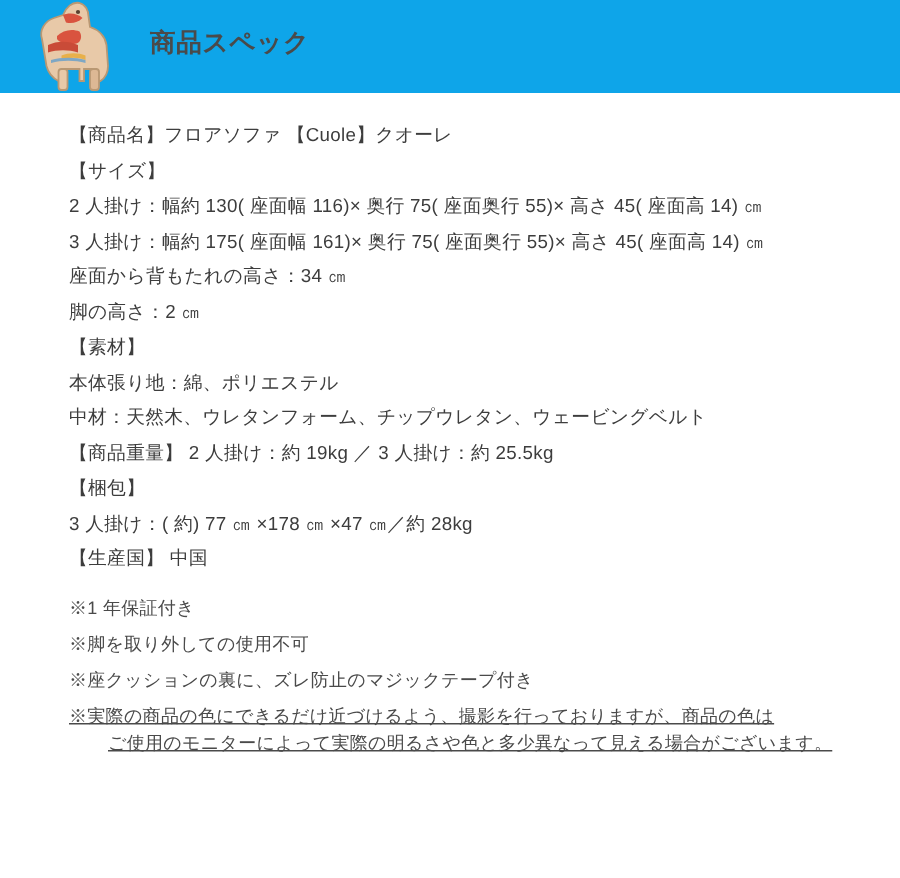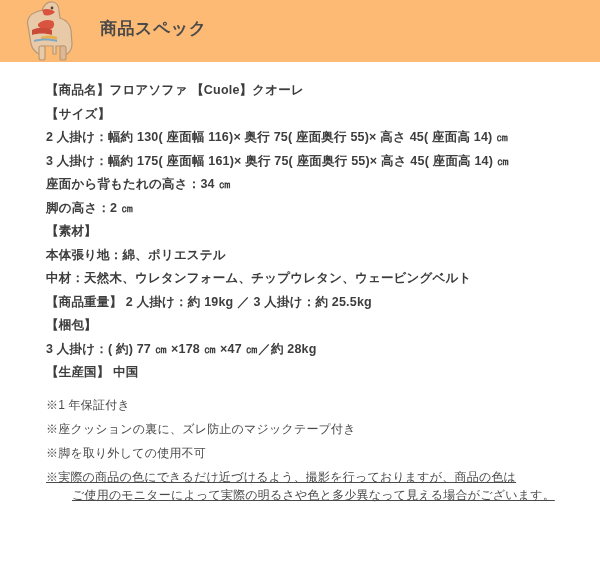--- a/index.html
+++ b/index.html
@@ -17,21 +17,21 @@
   .page {
     position: relative;
     width: 600px;
     height: 585px;
   }
 
   
   .header {
     position: relative;
     height: 62px;
-    background: #fdba74;
+    background: #0ea5e9;
     display: flex;
     align-items: center;
   }
   .header-title {
     position: absolute;
     left: 100px;
     top: 17px;
     font-size: 17px;
     font-weight: bold;
     color: #4a4a4a;
@@ -53,21 +53,21 @@
     padding: 22px 26px 0 46px;
     font-size: 12.5px;
     line-height: 1.0;
     color: #3d3d3d;
   }
   .spec-line {
     margin: 0 0 11px 0;
     white-space: nowrap;
     letter-spacing: 0.2px;
   }
-  .spec-line.bold { font-weight: bold; }
+  .spec-line.bold { font-weight: normal; }
 
   .notes {
     margin-top: 20px;
   }
   .note-line {
     margin: 0 0 12px 0;
     font-size: 12px;
     letter-spacing: 0.2px;
     color: #4a4a4a;
     white-space: nowrap;
@@ -117,21 +117,21 @@
       <div class="spec-line bold">本体張り地：綿、ポリエステル</div>
       <div class="spec-line bold">中材：天然木、ウレタンフォーム、チップウレタン、ウェービングベルト</div>
       <div class="spec-line bold">【商品重量】 2 人掛け：約 19kg ／ 3 人掛け：約 25.5kg</div>
       <div class="spec-line bold">【梱包】</div>
       <div class="spec-line bold">3 人掛け：( 約) 77 ㎝ ×178 ㎝ ×47 ㎝／約 28kg</div>
       <div class="spec-line bold">【生産国】 中国</div>
     </div>
 
     <div class="notes">
       <div class="note-line">※1 年保証付き</div>
+      <div class="note-line">※脚を取り外しての使用不可</div>
       <div class="note-line">※座クッションの裏に、ズレ防止のマジックテープ付き</div>
-      <div class="note-line">※脚を取り外しての使用不可</div>
       <div class="note-line tight">※実際の商品の色にできるだけ近づけるよう、撮影を行っておりますが、商品の色は</div>
       <div class="note-line indent2 tight">ご使用のモニターによって実際の明るさや色と多少異なって見える場合がございます。</div>
 
     </div>
 
   </div>
 </div>
 
 </body></html>

